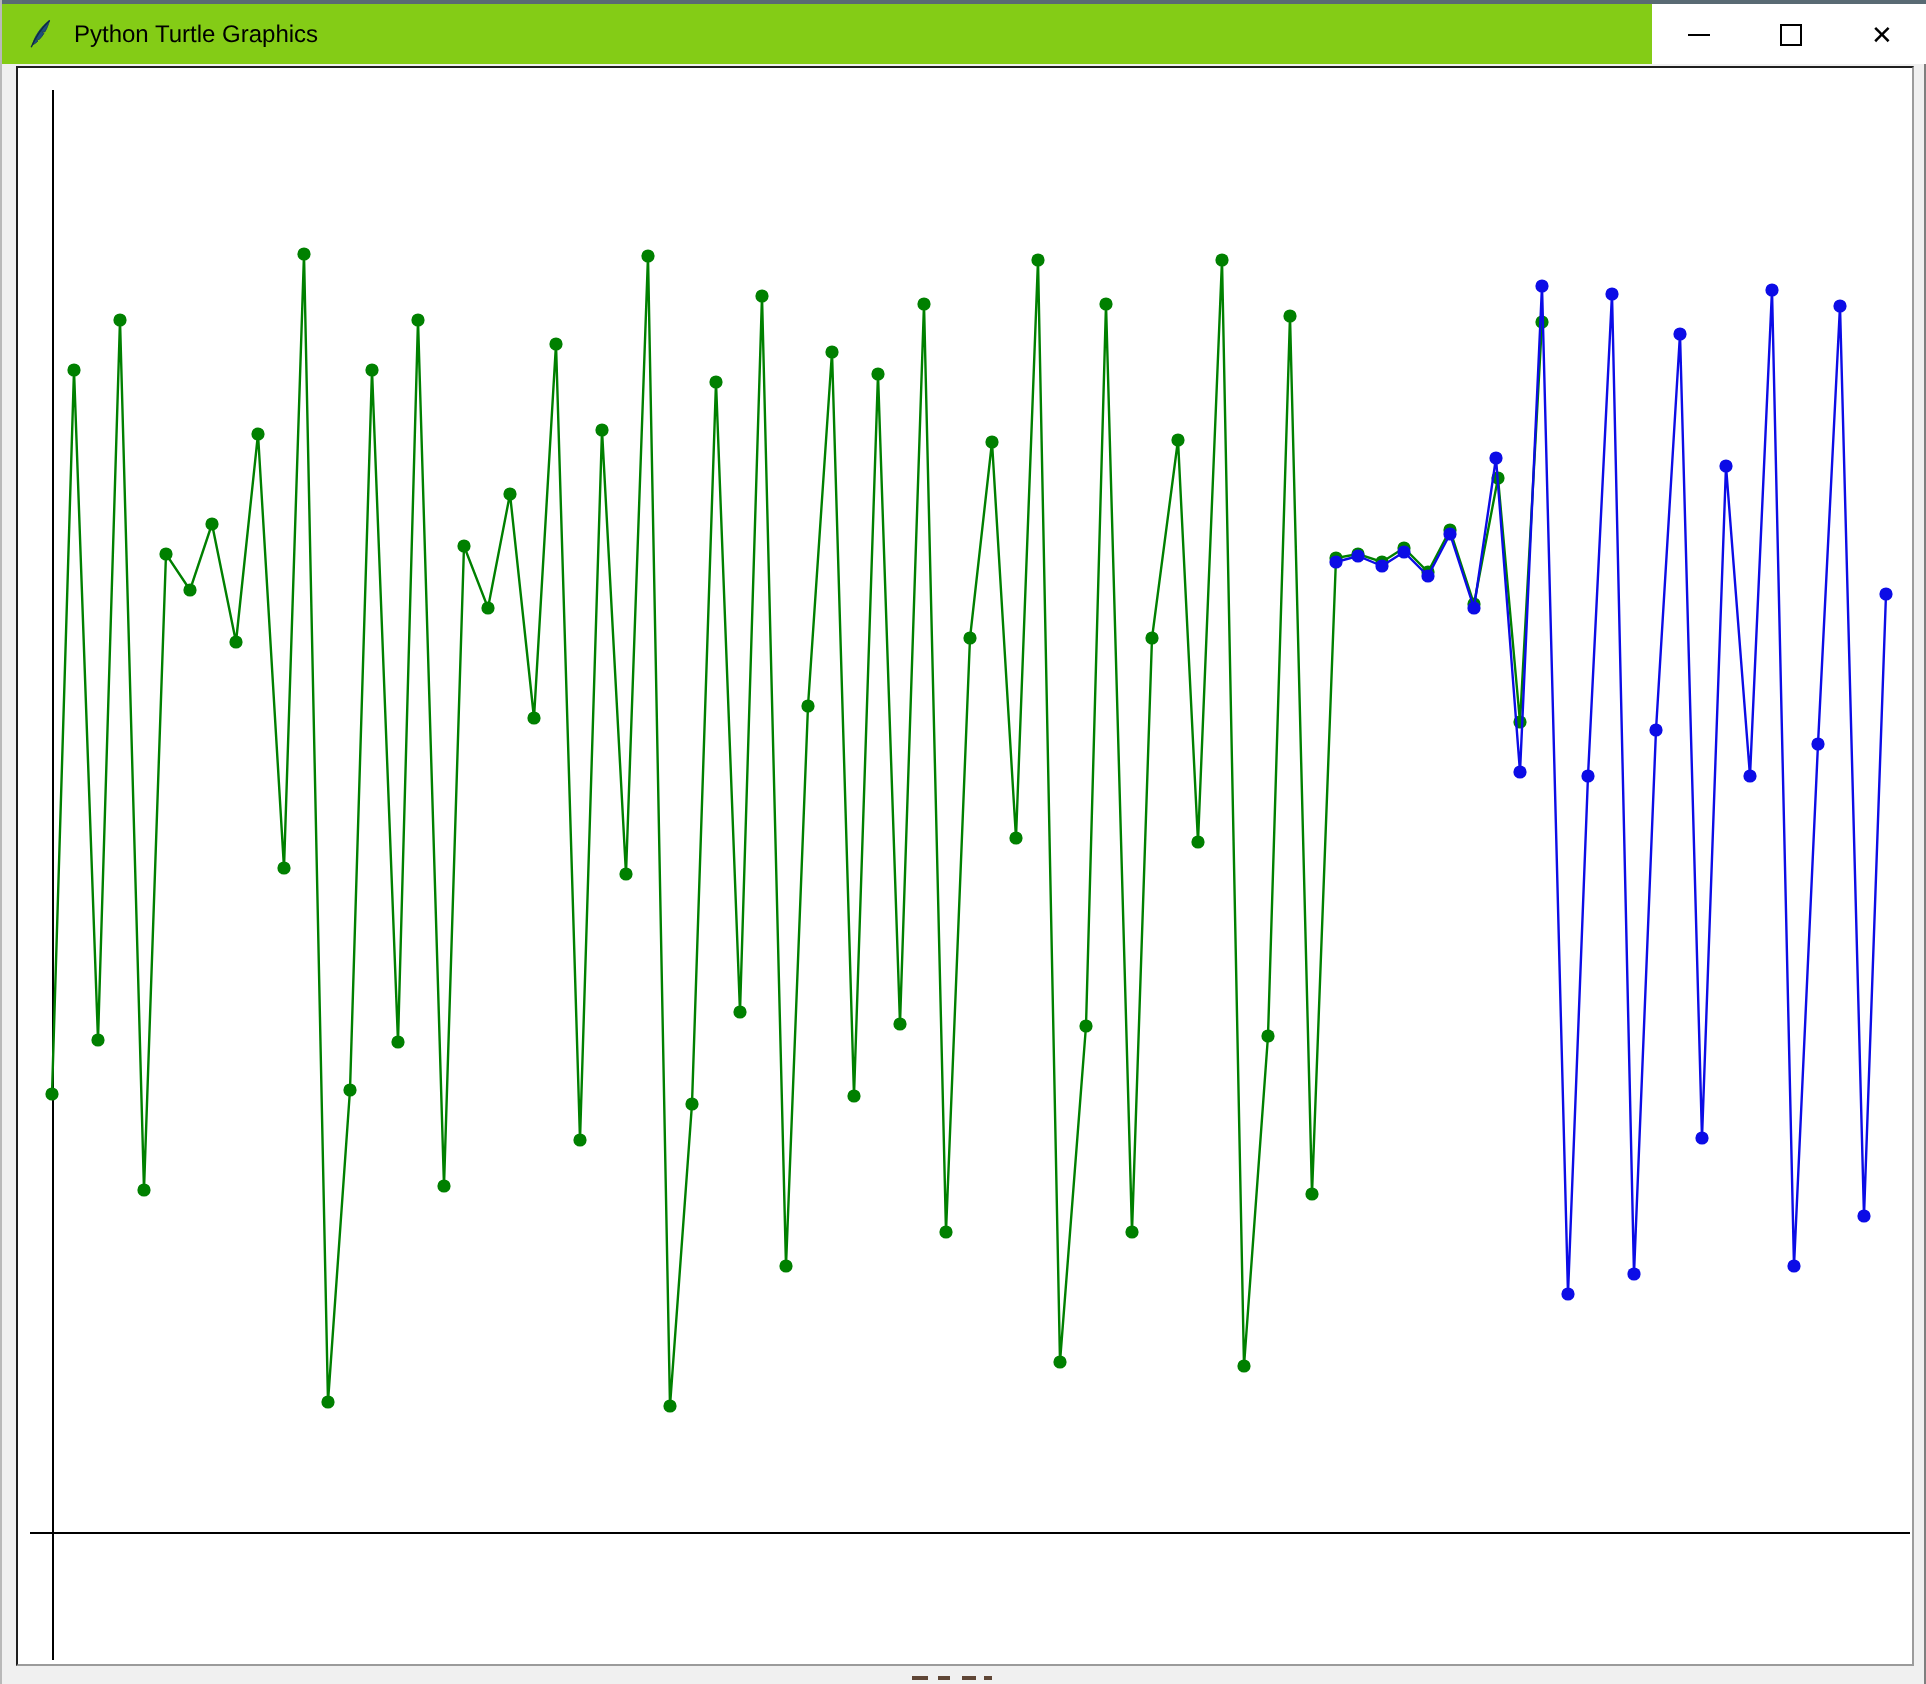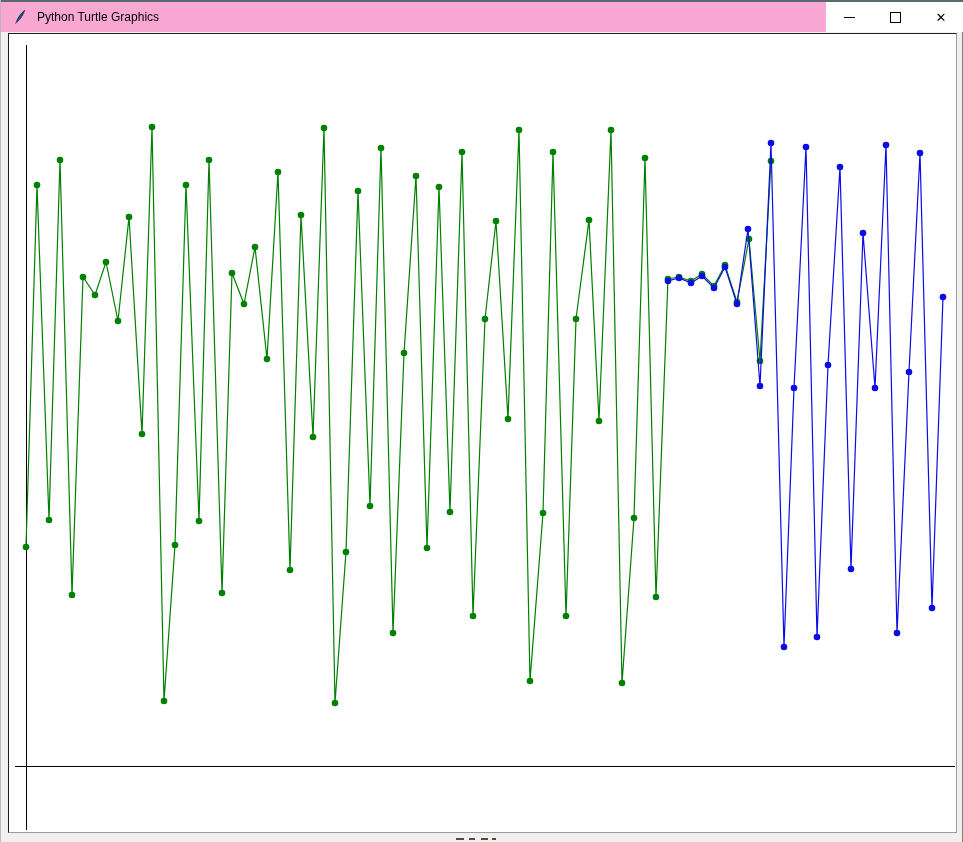--- a/index.html
+++ b/index.html
@@ -2,21 +2,21 @@
 <html><head>
 <meta charset="utf-8">
 <style>
   html,body{margin:0;padding:0;}
   body{width:963px;height:842px;overflow:hidden;font-family:"Liberation Sans",sans-serif;}
   .window{position:relative;width:963px;height:842px;background:#f0f0f0;
           border-left:1px solid #b9b9b9;border-right:1px solid #7f7f7f;box-sizing:border-box;}
   .top-border{position:absolute;left:0;top:0;width:963px;height:2px;background:#596a73;}
 
   
-  .titlebar{position:absolute;left:0;top:2px;width:963px;height:30px;background:#f9a8d4;
+  .titlebar{position:absolute;left:0;top:2px;width:963px;height:30px;background:#84cc16;
             display:flex;align-items:center;}
   .app-icon{width:16px;height:16px;margin-left:11px;margin-right:9px;flex:0 0 auto;}
   .title-text{font-size:12px;color:#000;white-space:nowrap;}
   .controls{margin-left:auto;display:flex;height:30px;}
   .ctl{width:46px;height:30px;display:flex;align-items:center;justify-content:center;background:#ffffff;}
   .min-glyph{width:11px;height:1px;background:#000;}
   .max-glyph{width:9px;height:9px;border:1px solid #000;background:transparent;}
   .close-glyph{font-size:13px;color:#000;line-height:1;}
 
   

